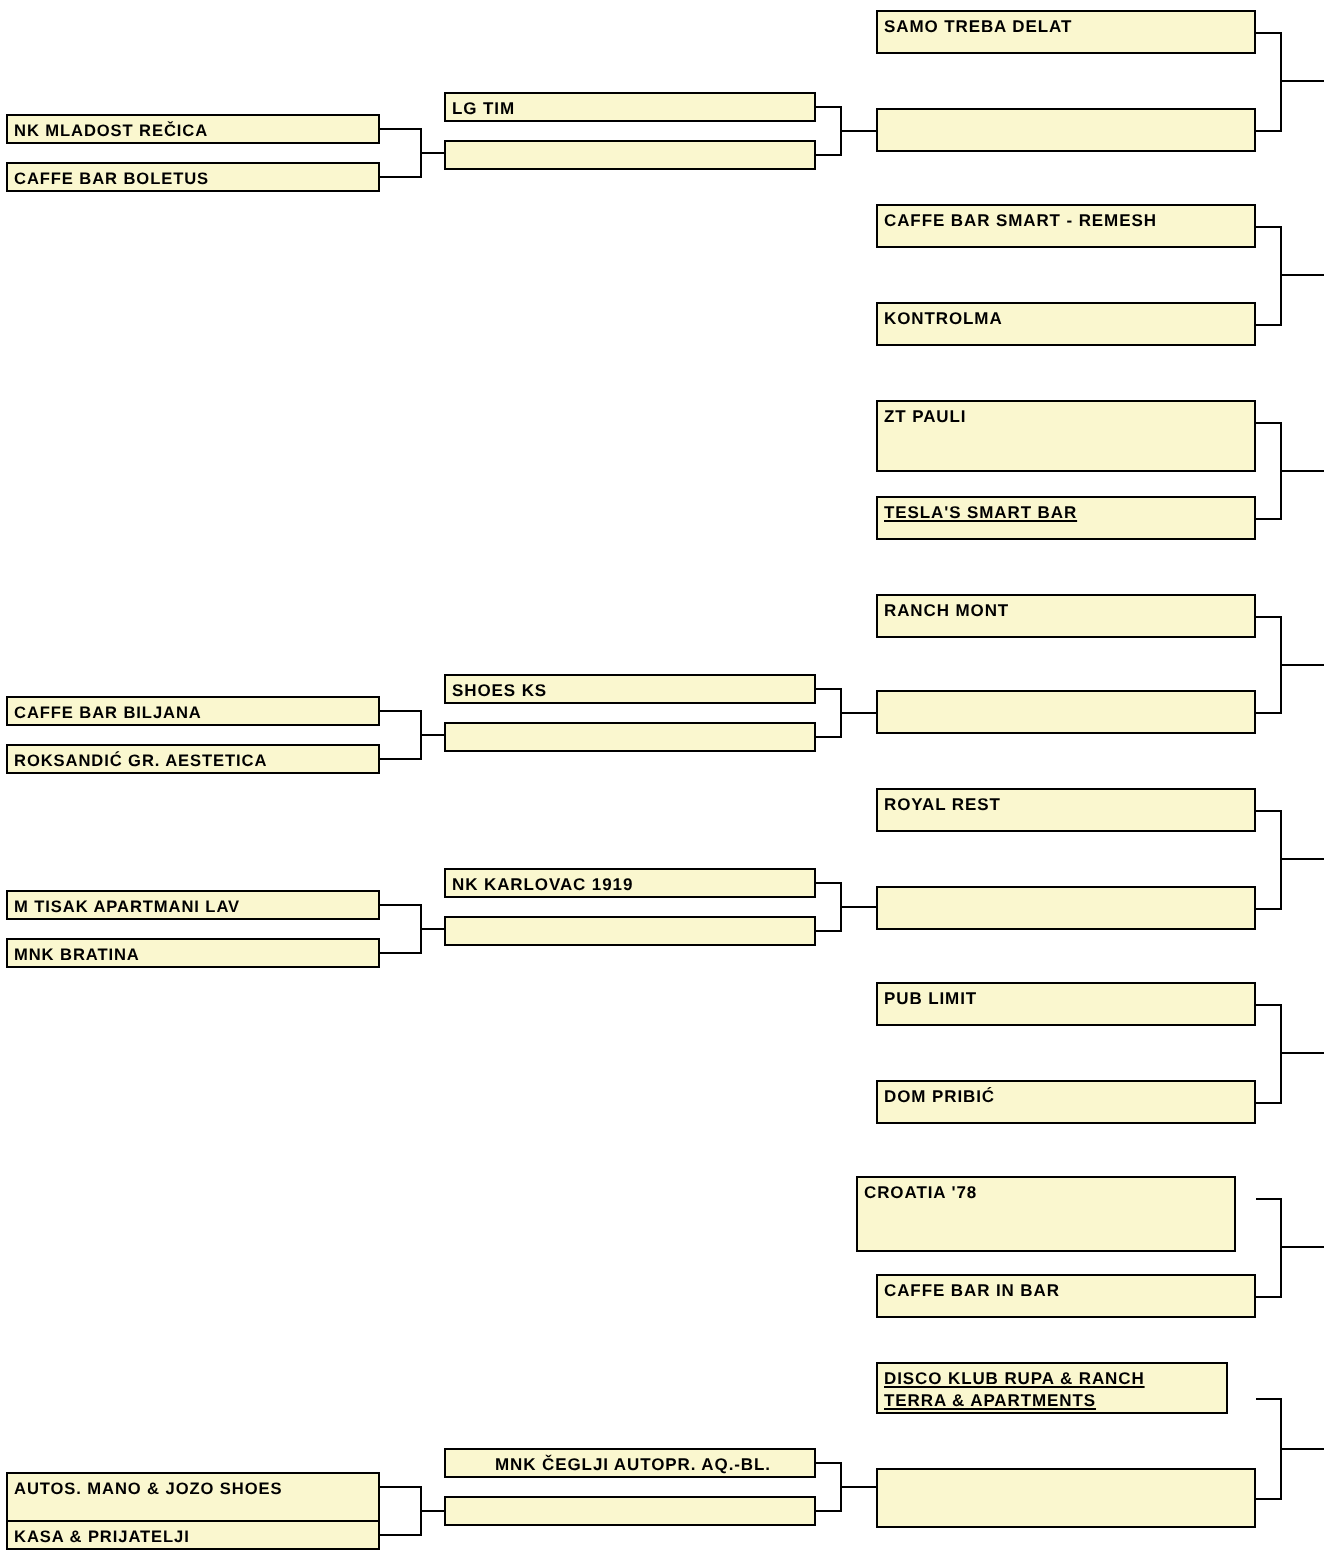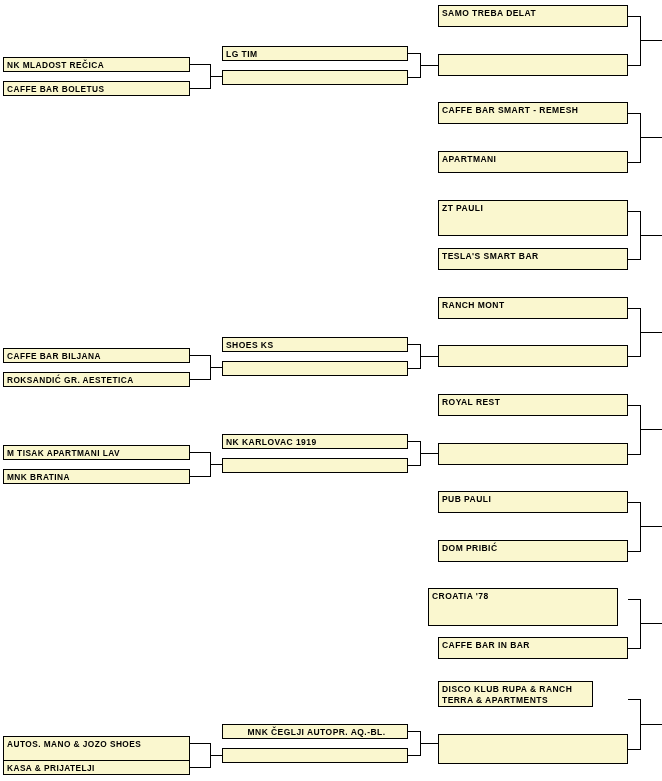--- a/index.html
+++ b/index.html
@@ -104,32 +104,32 @@
   <div class="connector h" style="left:420px; top:453px; width:18px;"></div>
 
   <div class="connector h" style="left:408px; top:731px; width:12px;"></div>
   <div class="connector h" style="left:408px; top:755px; width:12px;"></div>
   <div class="connector v" style="left:420px; top:731px; height:25px;"></div>
   <div class="connector h" style="left:420px; top:743px; width:18px;"></div>
 
   <div class="slot" style="left:438px; top:5px;   width:190px; height:22px;">SAMO TREBA DELAT</div>
   <div class="slot" style="left:438px; top:54px;  width:190px; height:22px;"></div>
   <div class="slot" style="left:438px; top:102px; width:190px; height:22px;">CAFFE BAR SMART - REMESH</div>
-  <div class="slot" style="left:438px; top:151px; width:190px; height:22px;">APARTMANI</div>
+  <div class="slot" style="left:438px; top:151px; width:190px; height:22px;">KONTROLMA</div>
   <div class="slot" style="left:438px; top:200px; width:190px; height:36px;">ZT PAULI</div>
-  <div class="slot" style="left:438px; top:248px; width:190px; height:22px;">TESLA'S SMART BAR</div>
+  <div class="slot" style="left:438px; top:248px; width:190px; height:22px;text-decoration:underline;">TESLA'S SMART BAR</div>
   <div class="slot" style="left:438px; top:297px; width:190px; height:22px;">RANCH MONT</div>
   <div class="slot" style="left:438px; top:345px; width:190px; height:22px;"></div>
   <div class="slot" style="left:438px; top:394px; width:190px; height:22px;">ROYAL REST</div>
   <div class="slot" style="left:438px; top:443px; width:190px; height:22px;"></div>
-  <div class="slot" style="left:438px; top:491px; width:190px; height:22px;">PUB PAULI</div>
+  <div class="slot" style="left:438px; top:491px; width:190px; height:22px;">PUB LIMIT</div>
   <div class="slot" style="left:438px; top:540px; width:190px; height:22px;">DOM PRIBIĆ</div>
   <div class="slot" style="left:428px; top:588px; width:190px; height:38px;">CROATIA '78</div>
   <div class="slot" style="left:438px; top:637px; width:190px; height:22px;">CAFFE BAR IN BAR</div>
-  <div class="slot" style="left:438px; top:681px; width:155px; height:26px;">DISCO KLUB RUPA &amp; RANCH
+  <div class="slot" style="left:438px; top:681px; width:176px; height:26px;text-decoration:underline;">DISCO KLUB RUPA &amp; RANCH
 TERRA &amp; APARTMENTS</div>
   <div class="slot" style="left:438px; top:734px; width:190px; height:30px;"></div>
 
   <div class="connector h" style="left:628px; top:16px;  width:12px;"></div>
   <div class="connector h" style="left:628px; top:65px;  width:12px;"></div>
   <div class="connector v" style="left:640px; top:16px;  height:50px;"></div>
   <div class="connector h" style="left:640px; top:40px;  width:22px;"></div>
 
   <div class="connector h" style="left:628px; top:113px; width:12px;"></div>
   <div class="connector h" style="left:628px; top:162px; width:12px;"></div>

